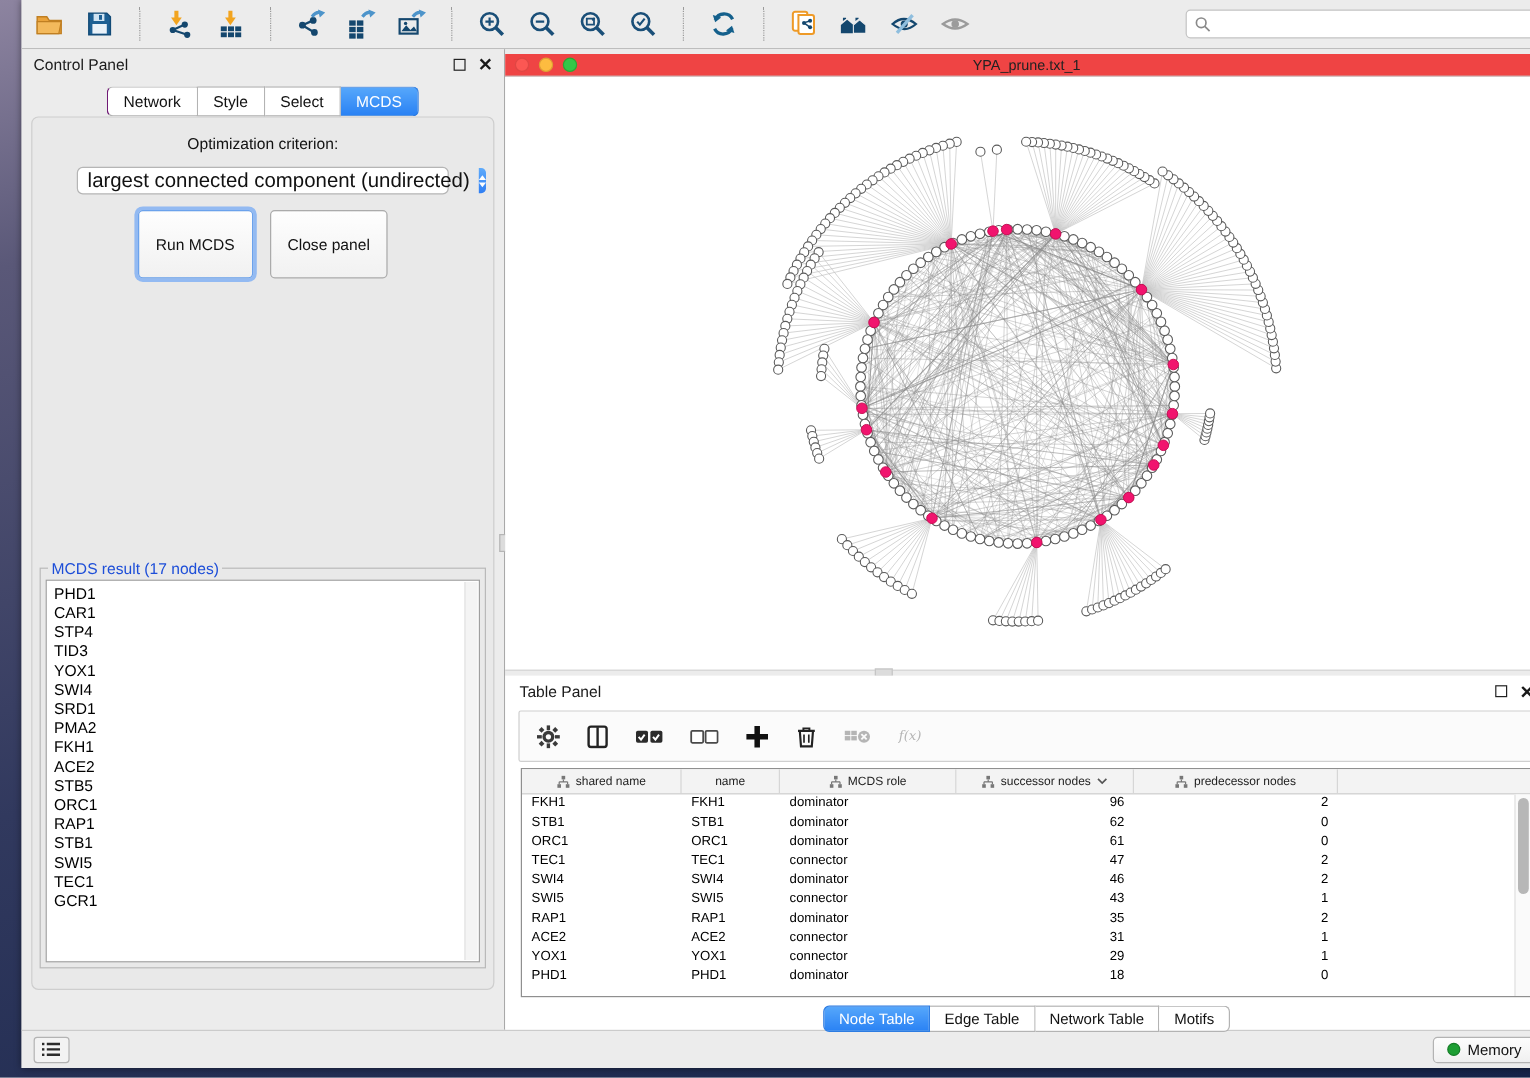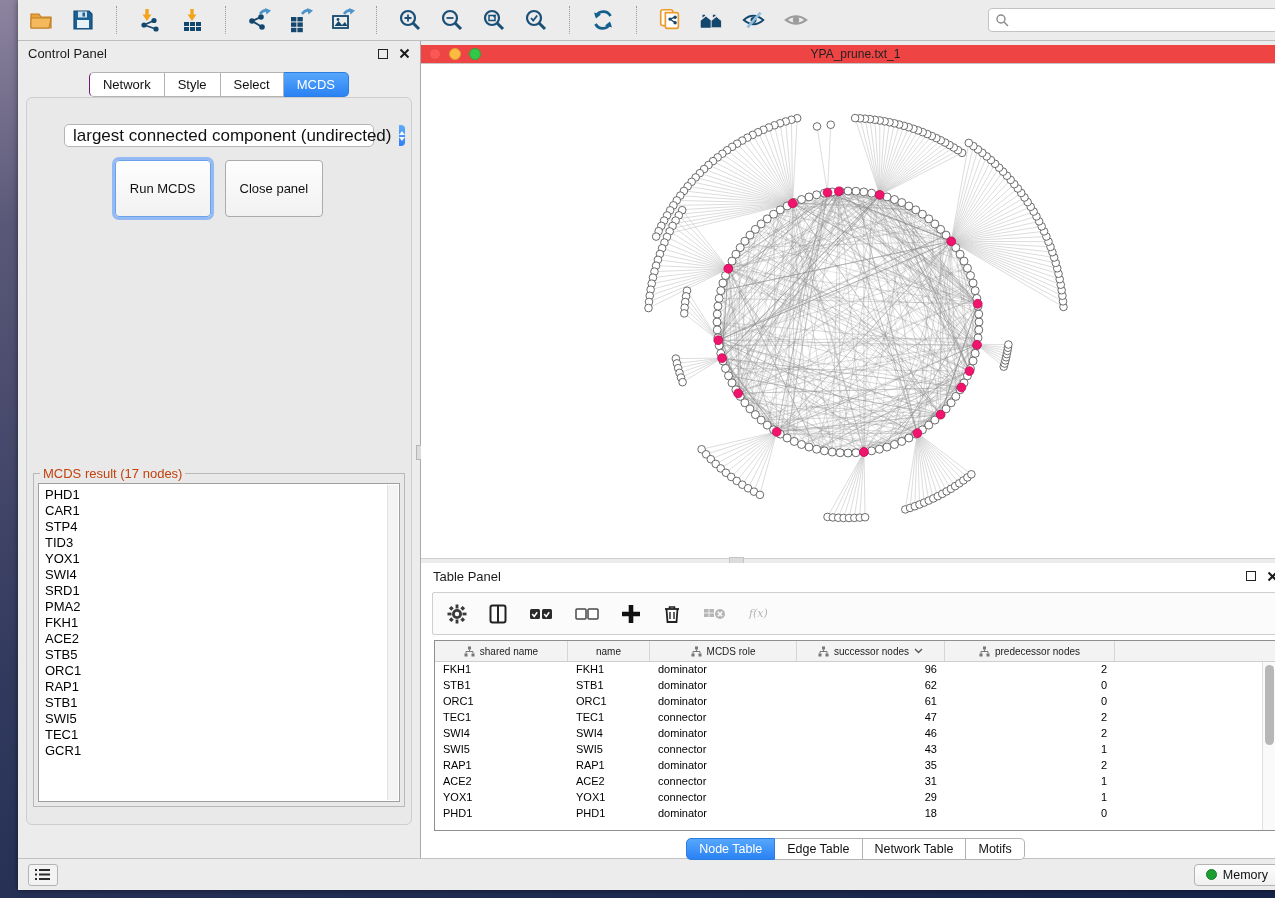--- a/index.html
+++ b/index.html
@@ -35,21 +35,21 @@
   #criterion-select { margin:12px 37px 0 37px; height:23px; background:#fff; border:1px solid #b5b5b5; border-radius:5px; display:flex; align-items:center; cursor:pointer; }
   #criterion-select .sel-text { flex:1; font-size:17px; padding:0 8px; color:#111; white-space:nowrap; }
   .stepper { width:19px; align-self:stretch; background:linear-gradient(#5fabfb,#2f7ef3); border-radius:0 4px 4px 0; display:flex; flex-direction:column; align-items:center; justify-content:center; gap:2px; }
   .tri-up { width:0;height:0;border-left:3.5px solid transparent;border-right:3.5px solid transparent;border-bottom:4.5px solid #fff; }
   .tri-dn { width:0;height:0;border-left:3.5px solid transparent;border-right:3.5px solid transparent;border-top:4.5px solid #fff; }
   #cp-buttons { display:flex; justify-content:center; gap:14px; margin-top:13px; }
   .mac-btn { font-size:13px; padding:20px 14px; background:linear-gradient(#fefefe,#f1f1f1); border:1px solid #ababab; border-radius:4px; color:#111; cursor:pointer; font-family:"Liberation Sans",sans-serif; }
   .mac-btn.focused { box-shadow:0 0 0 3px rgba(90,155,248,.6); border-color:#6ba2ec; }
 
   #mcds-group { position:absolute; left:6px; right:6px; top:368px; bottom:17px; border:1px solid #b9b9b9; margin:0; padding:0; }
-  #mcds-group legend { font-size:13px; color:#c2410c; margin-left:6px; padding:0 3px; }
+  #mcds-group legend { font-size:13px; color:#1d4ed8; margin-left:6px; padding:0 3px; }
   #mcds-list { position:absolute; left:4px; right:4px; top:2px; bottom:4px; background:#fff; border:1px solid #9f9f9f; overflow:hidden; padding:3px 0 0 6px; }
   .mcds-item { font-size:13px; line-height:16px; color:#000; }
   .v-track { position:absolute; top:1px; bottom:1px; right:1px; width:11px; background:#f4f4f4; border-left:1px solid #e2e2e2; }
 
   
   #right-pane { flex:1; position:relative; background:#ececec; }
   #net-titlebar { position:absolute; left:0; right:0; top:4px; height:19px; background:#ef4444; border-bottom:1px solid #c6c6c6; display:flex; align-items:center; padding:0 8px; }
   .tl { width:12px; height:12px; border-radius:50%; margin-right:8px; cursor:pointer; }
   .tl.red { background:#fc5753; border:1px solid #df4744; }
   .tl.yellow { background:#fdbc40; border:1px solid #de9f34; }
@@ -263,20 +263,21 @@
         </span>
       </div>
       <div class="seg">
         <span class="tab">Network</span>
         <span class="tab">Style</span>
         <span class="tab">Select</span>
         <span class="tab active">MCDS</span>
       </div>
 
       <div id="cp-content">
+        <div id="opt-label">Optimization criterion:</div>
         <div id="criterion-select">
           <span class="sel-text">largest connected component (undirected)</span>
           <span class="stepper">
               <span class="tri-up"></span>
               <span class="tri-dn"></span>
             </span>
         </div>
         <div id="cp-buttons">
           <button class="mac-btn focused">Run MCDS</button>
           <button class="mac-btn">Close panel</button>

